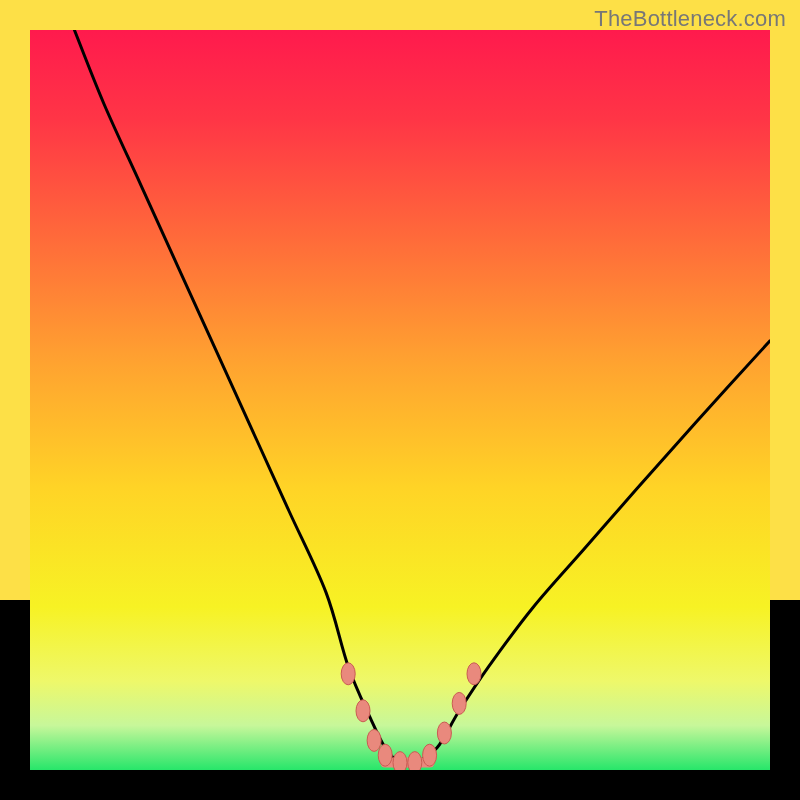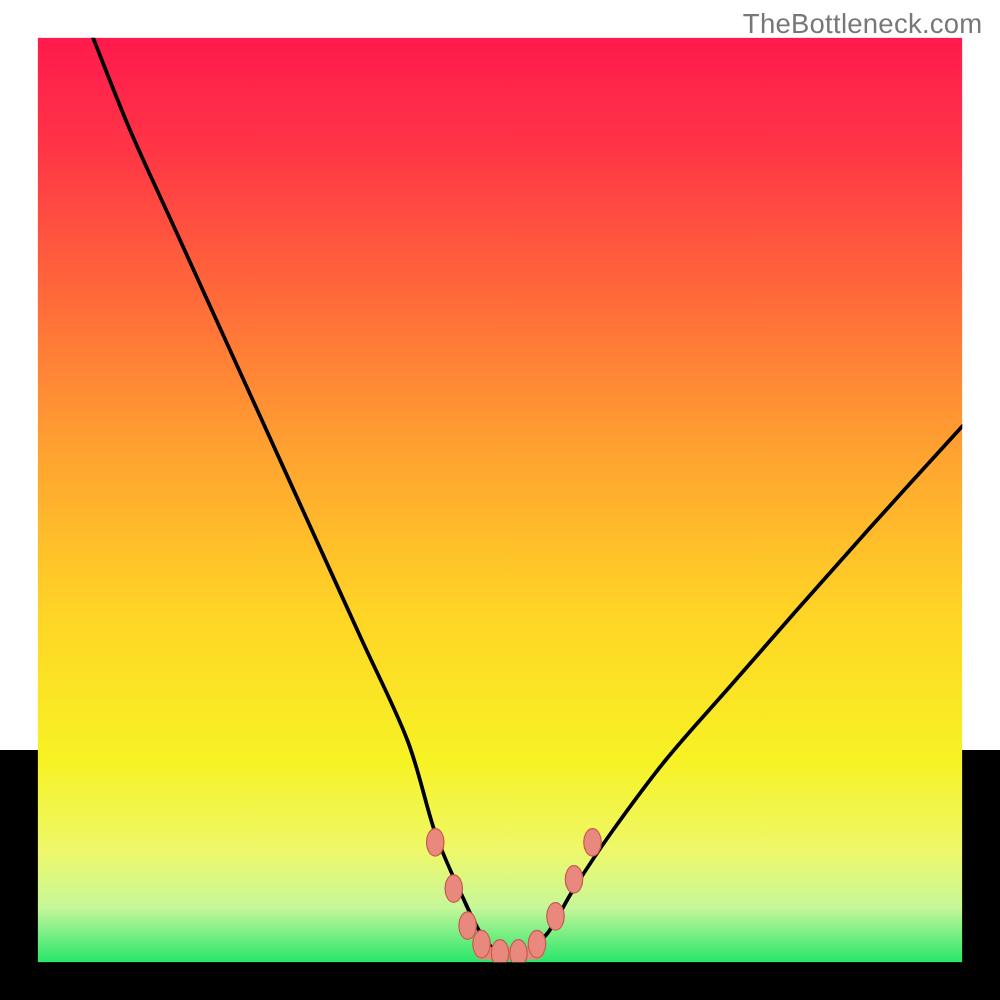--- a/index.html
+++ b/index.html
@@ -9,21 +9,21 @@
     height: 800px;
     background: #000;
     overflow: hidden;
     font-family: Arial, Helvetica, sans-serif;
   }
   .frame {
     position: absolute;
     left: 0; top: 0;
     width: 800px;
     height: 600px;
-    background: #ffffff;
+    background: #fde047;
   }
   .plot {
     position: absolute;
     left: 30px;
     top: 30px;
     width: 740px;
     height: 740px;
     overflow: hidden;
   }
   svg.bg {

